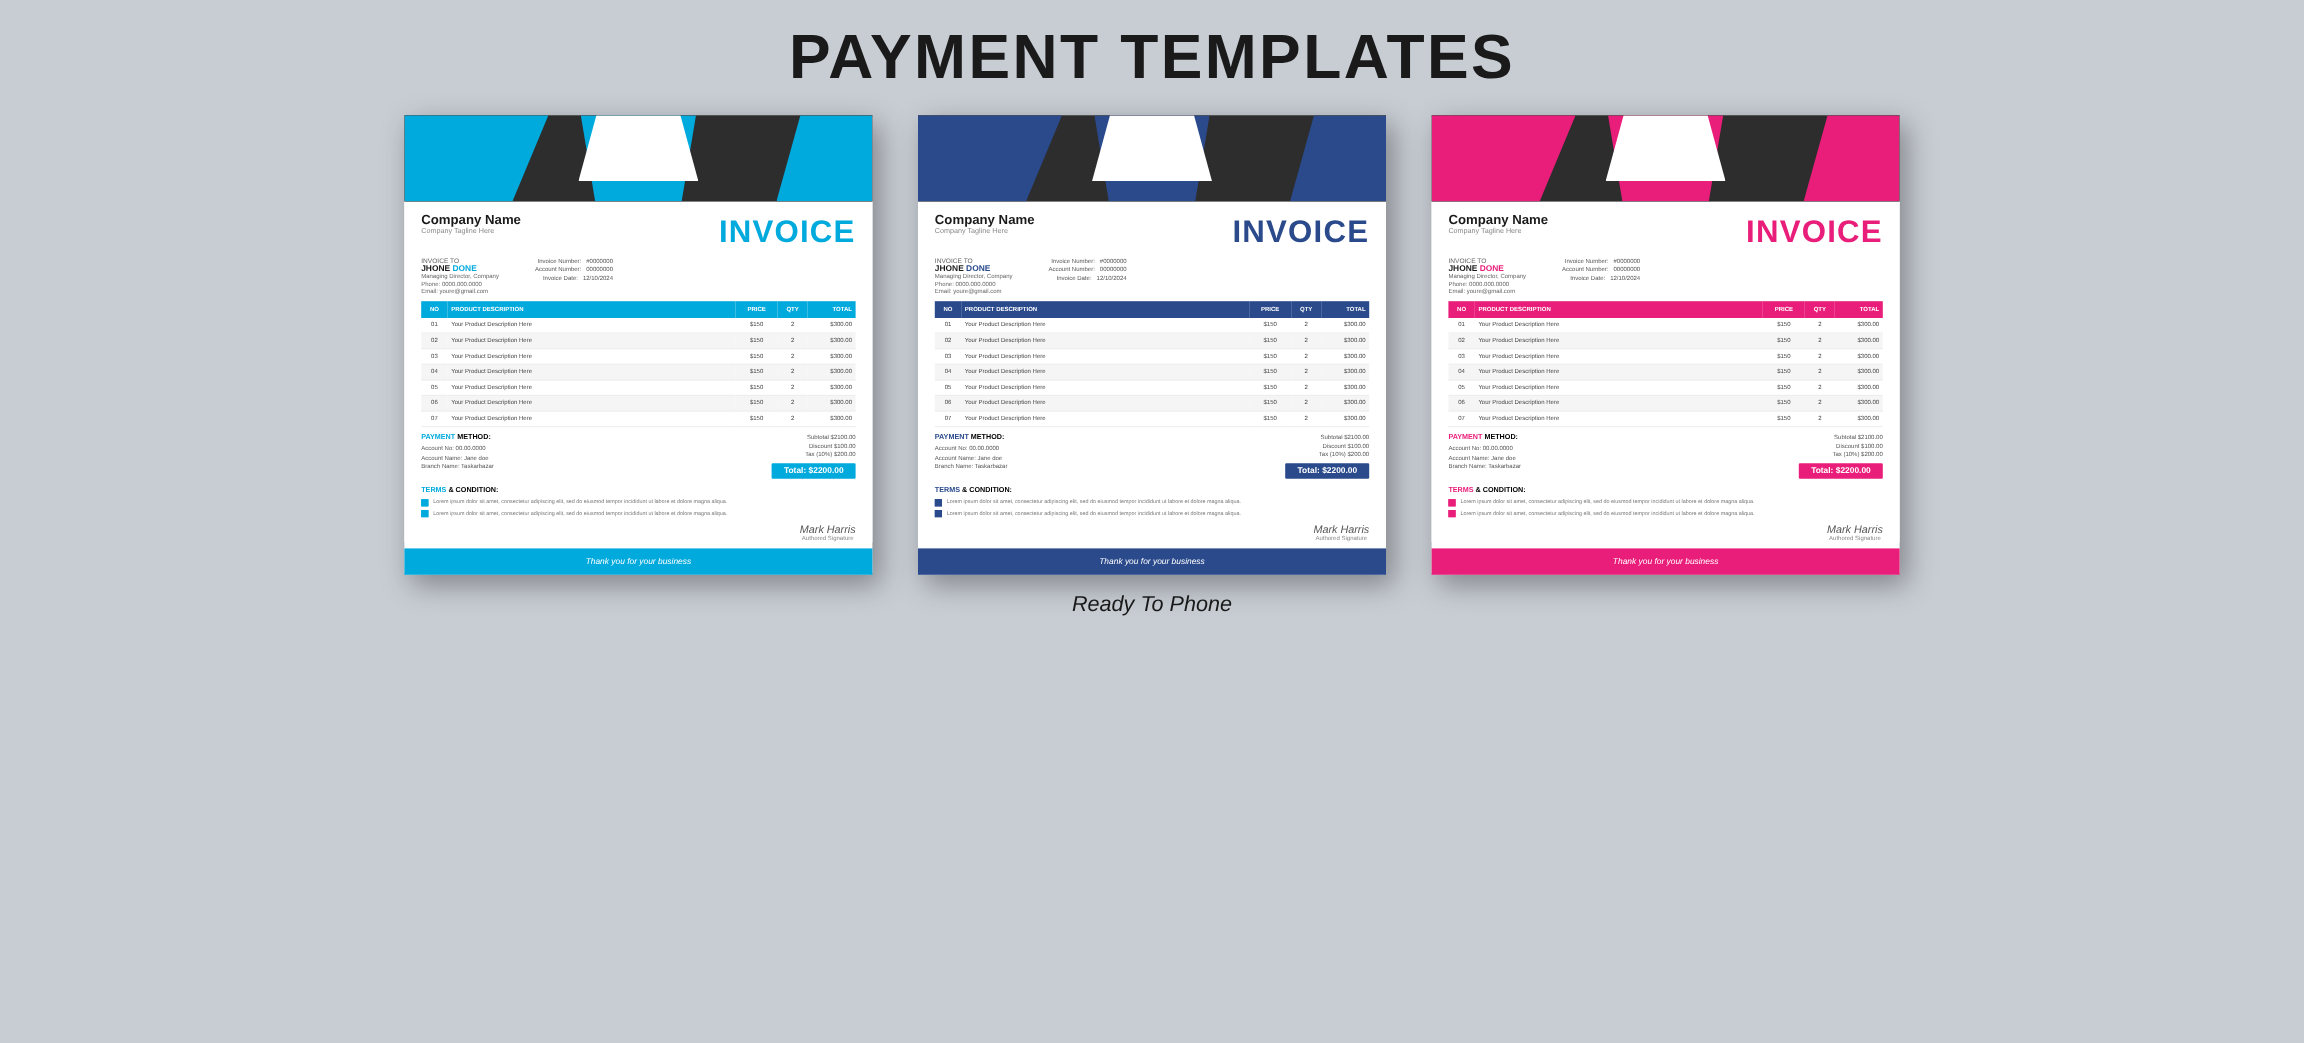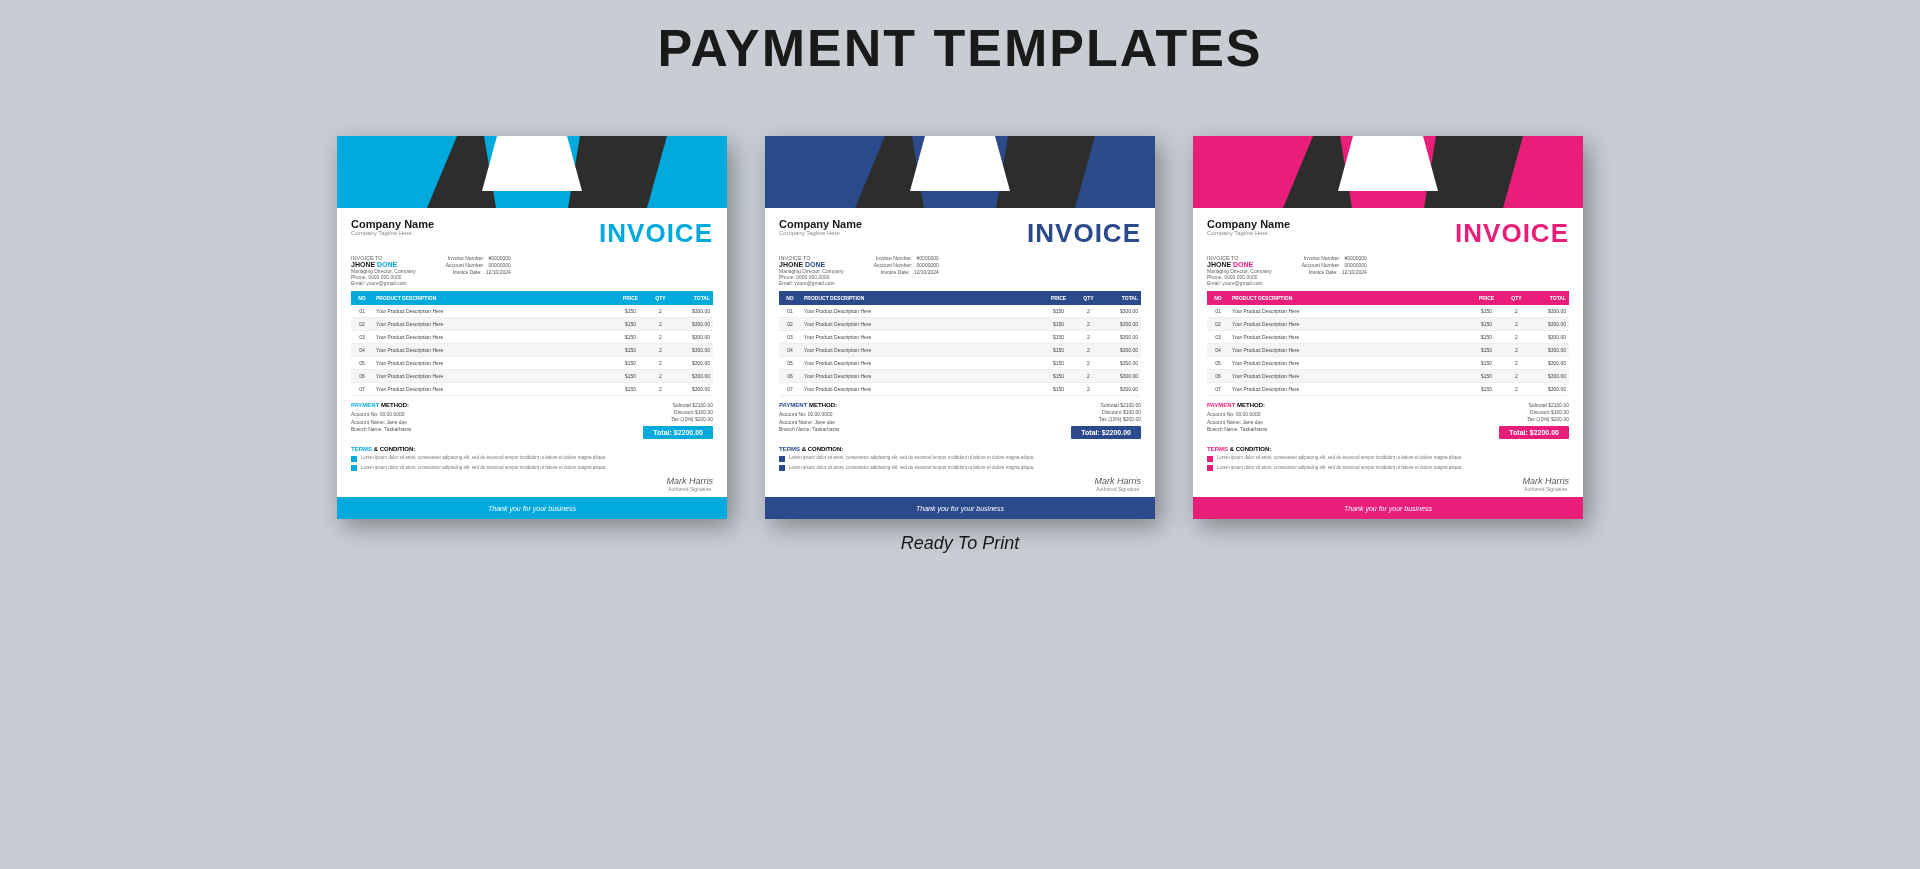--- a/index.html
+++ b/index.html
@@ -23,21 +23,20 @@
       margin-bottom: 18px;
       letter-spacing: 2px;
     }
 
     .templates-row {
       display: flex;
       flex-direction: row;
       gap: 38px;
       justify-content: center;
       align-items: flex-start;
-      margin-top: 40px;
     }
 
     .template-card {
       width: 390px;
       background: white;
       box-shadow: 6px 8px 24px rgba(0,0,0,0.35);
       position: relative;
       border-radius: 2px;
     }
 
@@ -791,14 +790,14 @@
           <div class="signature-label">Authored Signature</div>
         </div>
       </div>
     </div>
     <div class="card-footer">
       <span class="footer-text">Thank  you for your business</span>
     </div>
   </div>
   </div>
 <div class="bottom-labels" id="bottomLabels">
-    <div class="bottom-label">Ready To Print</div>
+    <div class="bottom-label">Ready To Phone</div>
   </div>
 
 </body></html>

